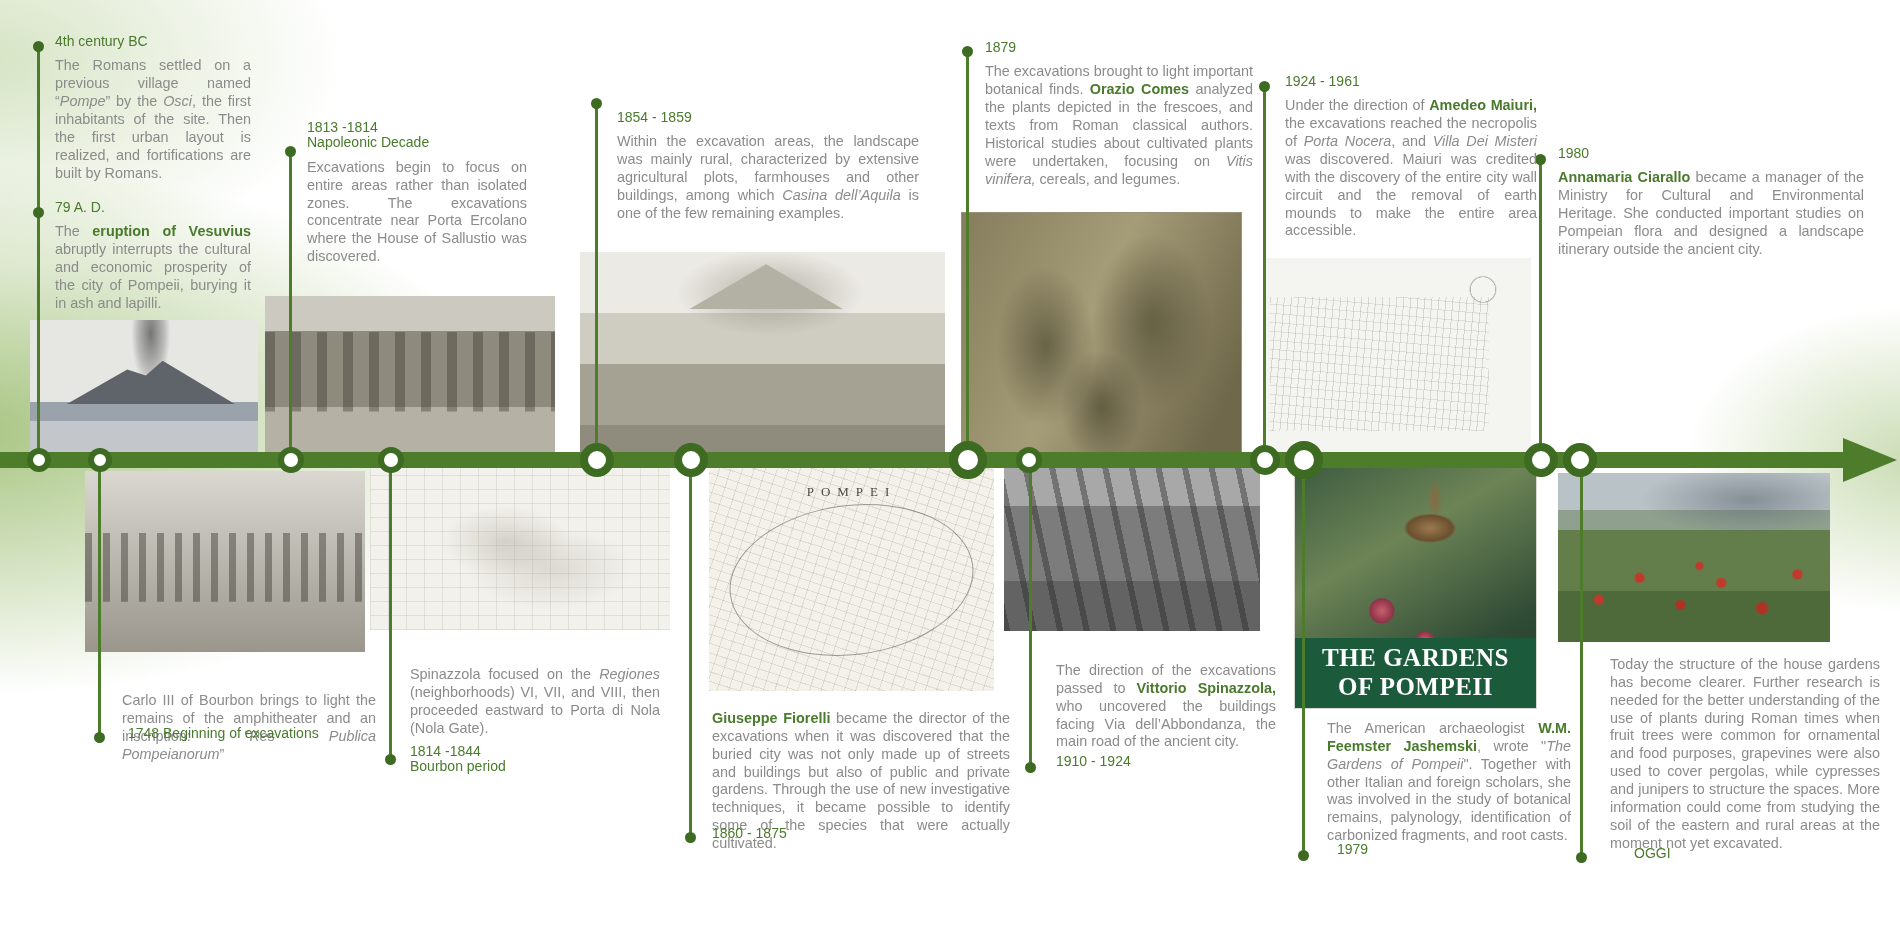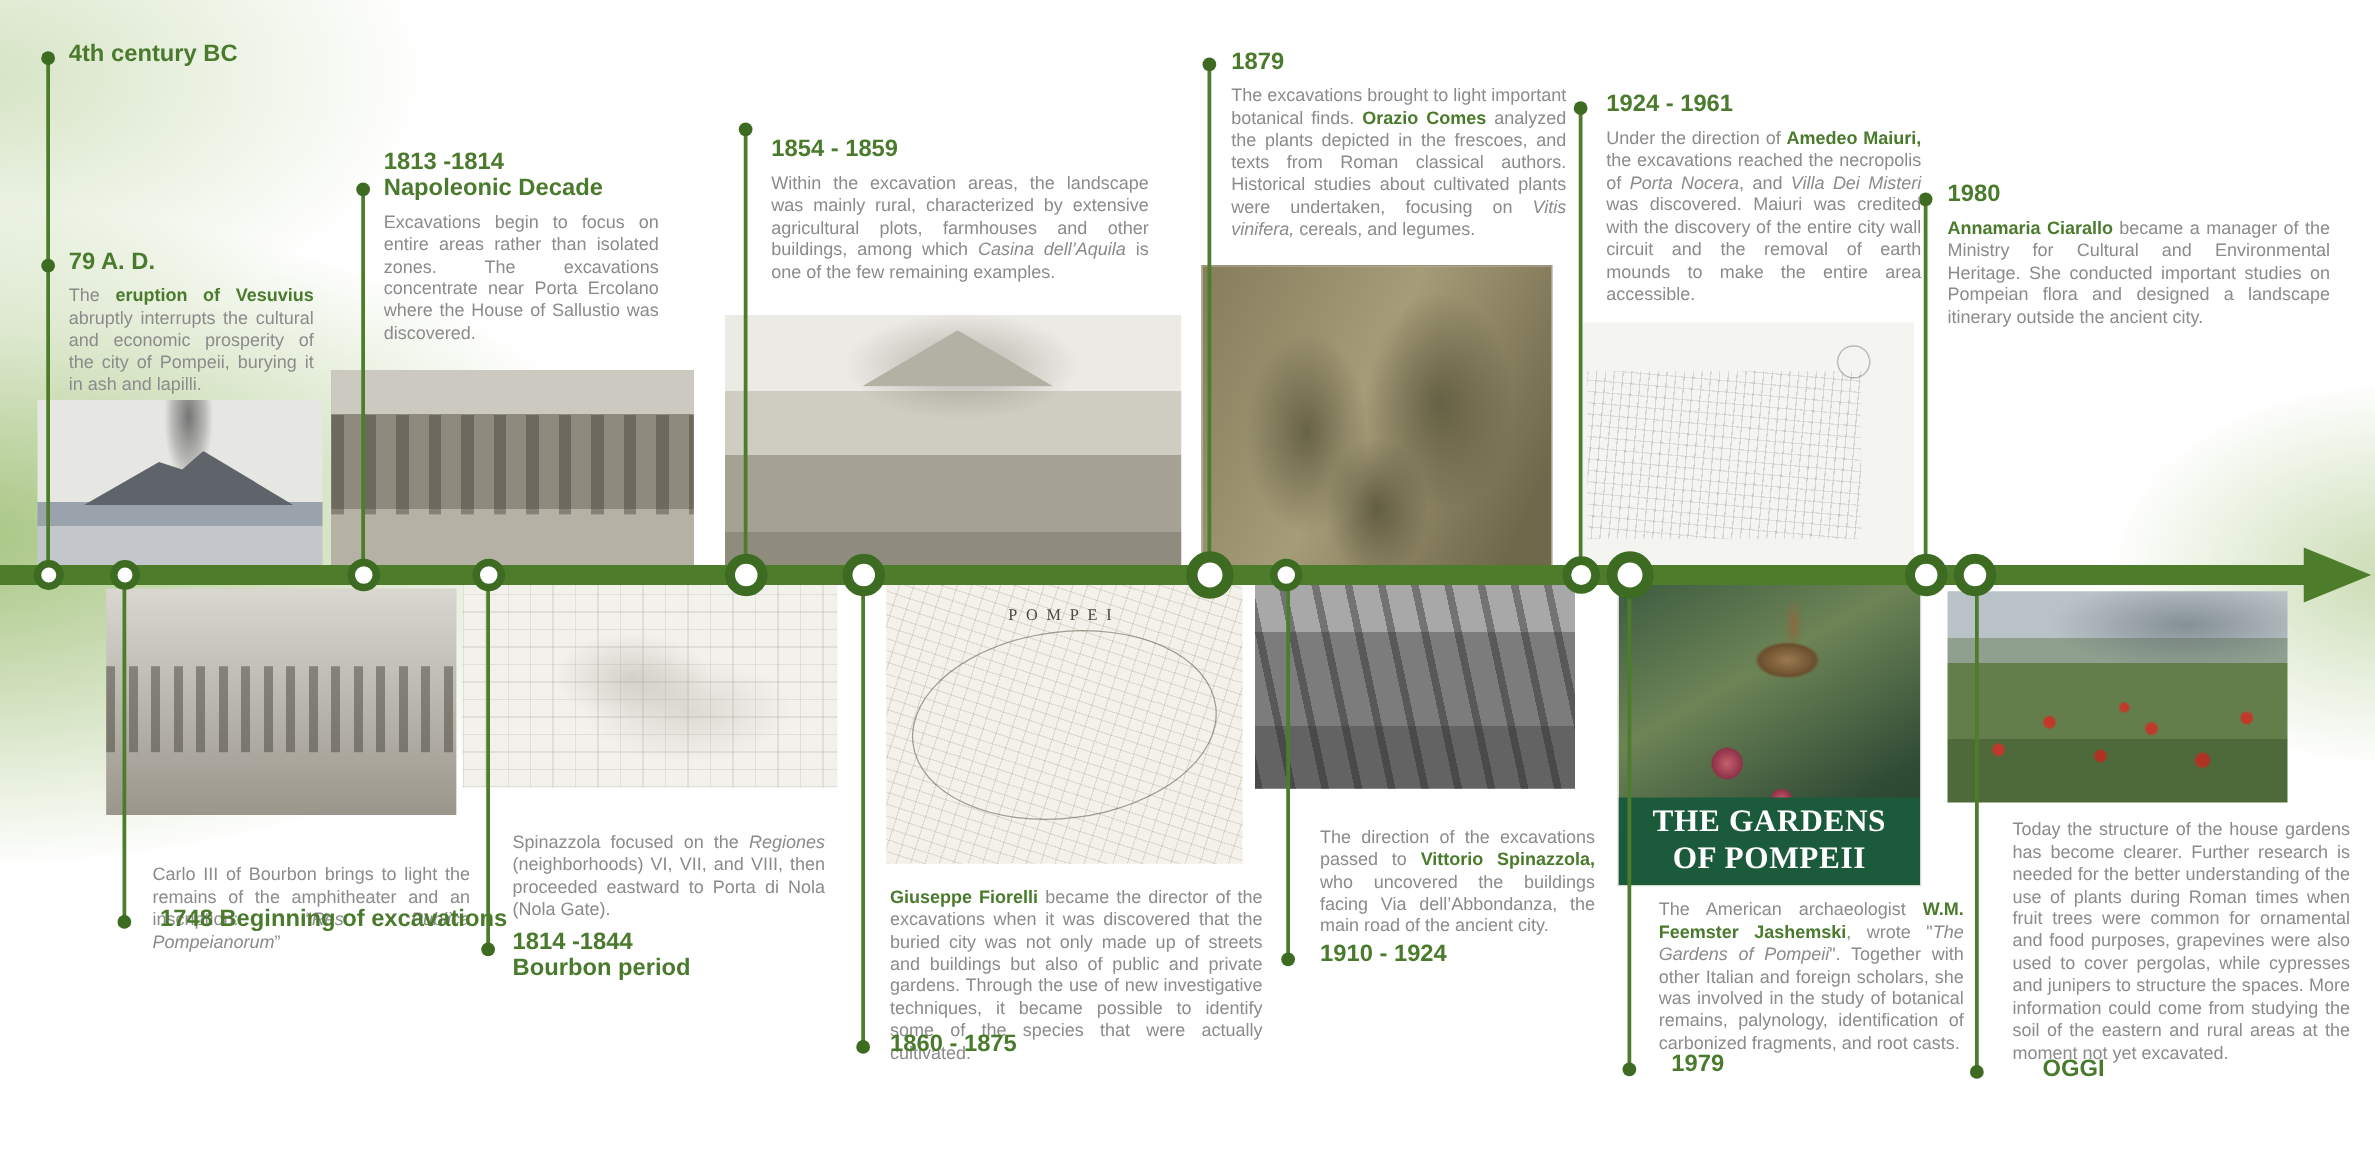--- a/index.html
+++ b/index.html
@@ -18,21 +18,21 @@
     radial-gradient(ellipse 320px 220px at 1910px 460px, rgba(151,186,106,.50), rgba(151,186,106,0) 70%);}
   
   .tl-band{position:absolute;left:0;top:452px;width:1845px;height:16px;background:var(--band);z-index:3;}
   .tl-arrow{position:absolute;left:1843px;top:438px;width:0;height:0;z-index:3;
     border-left:54px solid var(--band);border-top:22px solid transparent;border-bottom:22px solid transparent;}
   .node{position:absolute;border-radius:50%;background:#fff;border-style:solid;border-color:var(--ring);z-index:4;}
   .vline{position:absolute;width:3px;background:var(--band);z-index:2;}
   .bullet{position:absolute;width:11px;height:11px;border-radius:50%;background:var(--ring);z-index:5;}
   
   .event{position:absolute;z-index:5;}
-  h3.date{margin:0 0 8px 0;font-size:19px;line-height:1.1;font-weight:bold;color:var(--accent);}
+  h3.date{margin:0 0 8px 0;font-size:14px;line-height:1.1;font-weight:normal;color:var(--accent);}
   h3.date.abs{position:absolute;z-index:5;margin:0;}
   p.body{margin:0;font-size:14.4px;line-height:1.24;color:var(--gray);text-align:justify;}
   p.body.abs{position:absolute;z-index:5;}
   .em{color:var(--accent);font-weight:bold;}
   .it{font-style:italic;}
   #page-title{position:absolute;top:20px;right:26px;font-size:46px;font-weight:bold;color:#4a7b2e;z-index:5;letter-spacing:0;}
   
   .img{position:absolute;z-index:1;}
   #img-vesuvius{left:30px;top:320px;width:228px;height:136px;background:
     radial-gradient(ellipse 26px 72px at 53% 10%, rgba(105,105,105,.9), rgba(130,130,130,.45) 50%, transparent 75%),
@@ -164,20 +164,21 @@
   <div class="bullet" style="left:1535px;top:154px;"></div>
   <div class="bullet" style="left:94px;top:732px;"></div>
   <div class="bullet" style="left:385px;top:754px;"></div>
   <div class="bullet" style="left:685px;top:832px;"></div>
   <div class="bullet" style="left:1025px;top:762px;"></div>
   <div class="bullet" style="left:1298px;top:850px;"></div>
   <div class="bullet" style="left:1576px;top:852px;"></div>
 
   <div class="event" style="left:55px;top:34px;width:196px;">
     <h3 class="date">4th century BC</h3>
+    <p class="body"><span>The Romans settled on a previous village named “</span><span class="it">Pompe</span><span>” by the </span><span class="it">Osci</span><span>, the first inhabitants of the site. Then the first urban layout is realized, and fortifications are built by Romans.</span></p>
   </div>
 
   <div class="event" style="left:55px;top:200px;width:196px;">
     <h3 class="date">79  A. D.</h3>
     <p class="body"><span>The </span><span class="em">eruption of Vesuvius</span><span> abruptly interrupts the cultural and economic prosperity of the city of Pompeii, burying it in ash and lapilli.</span></p>
   </div>
 
   <div class="event" style="left:307px;top:120px;width:220px;">
     <h3 class="date">
       <div>1813 -1814</div>

